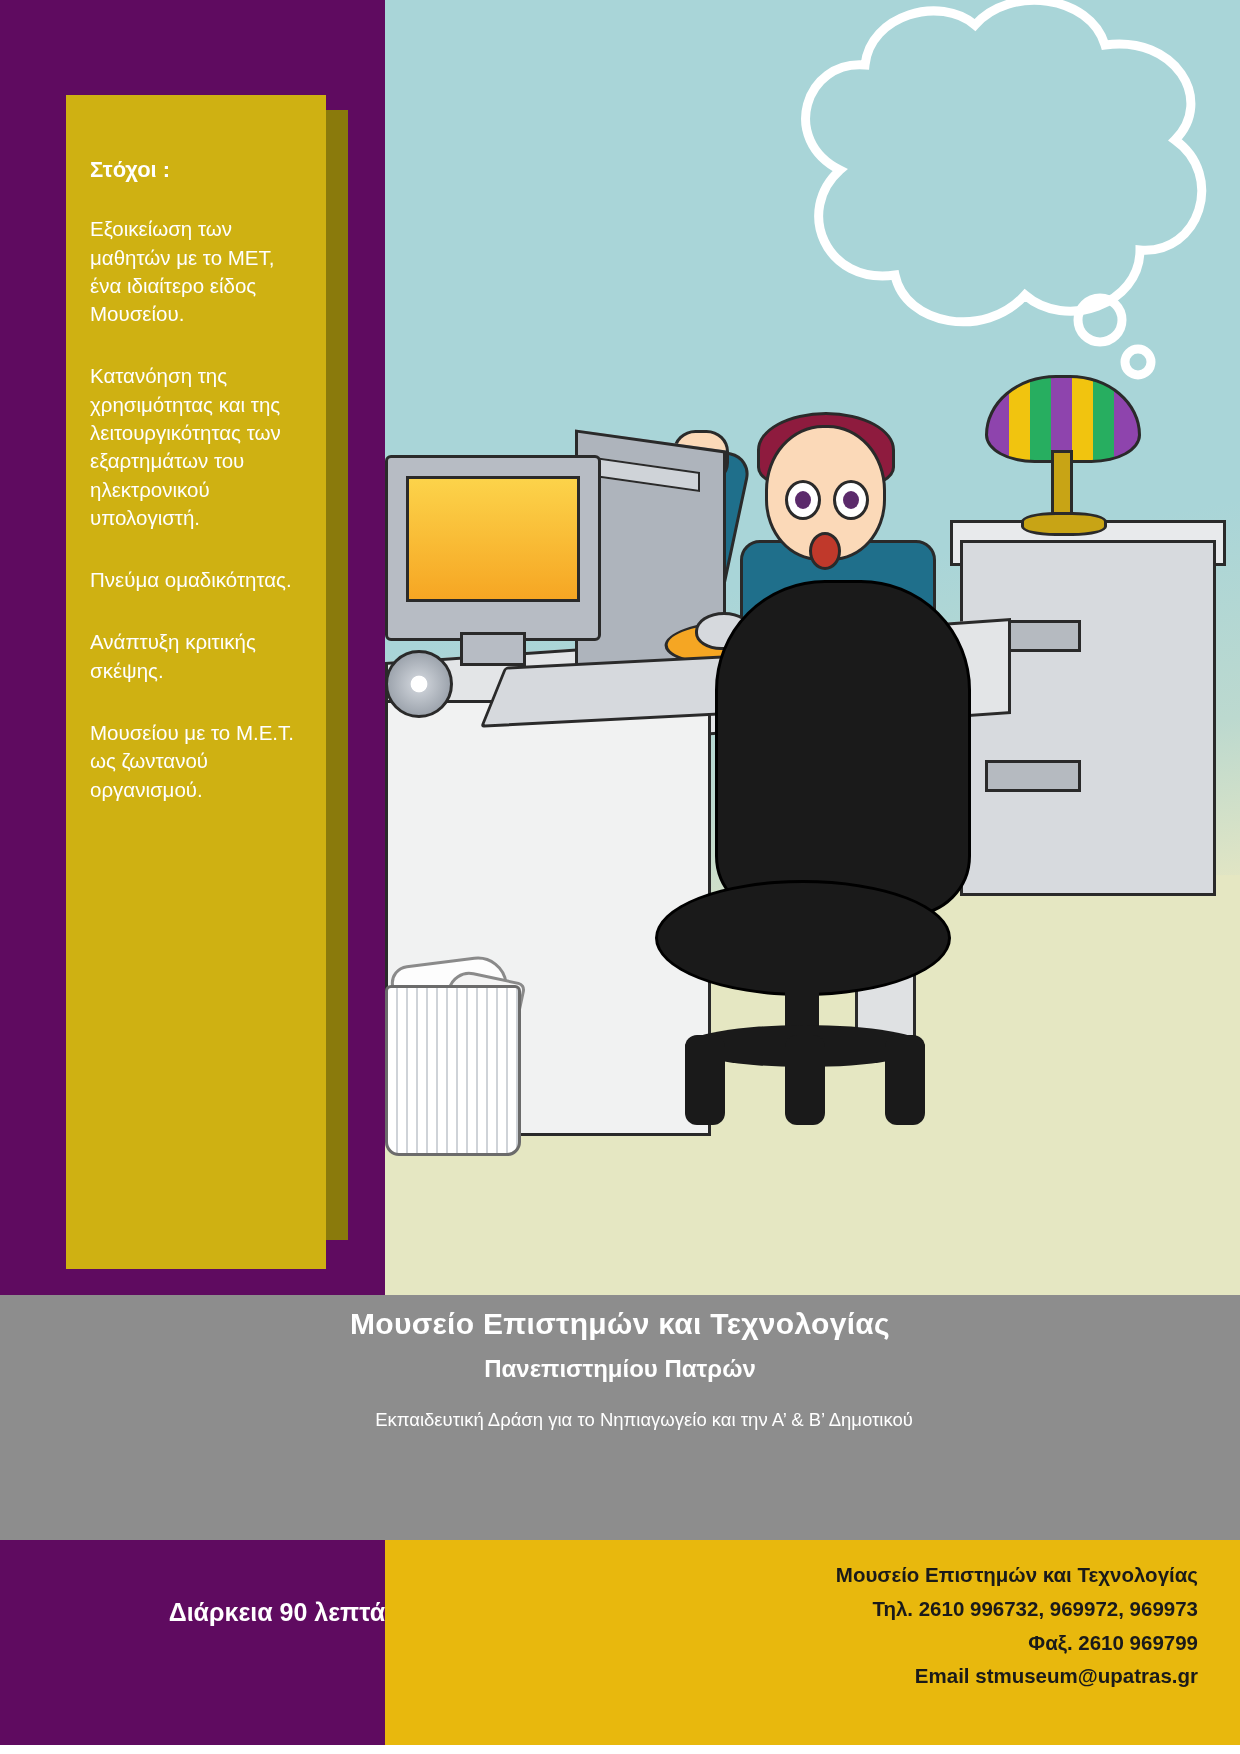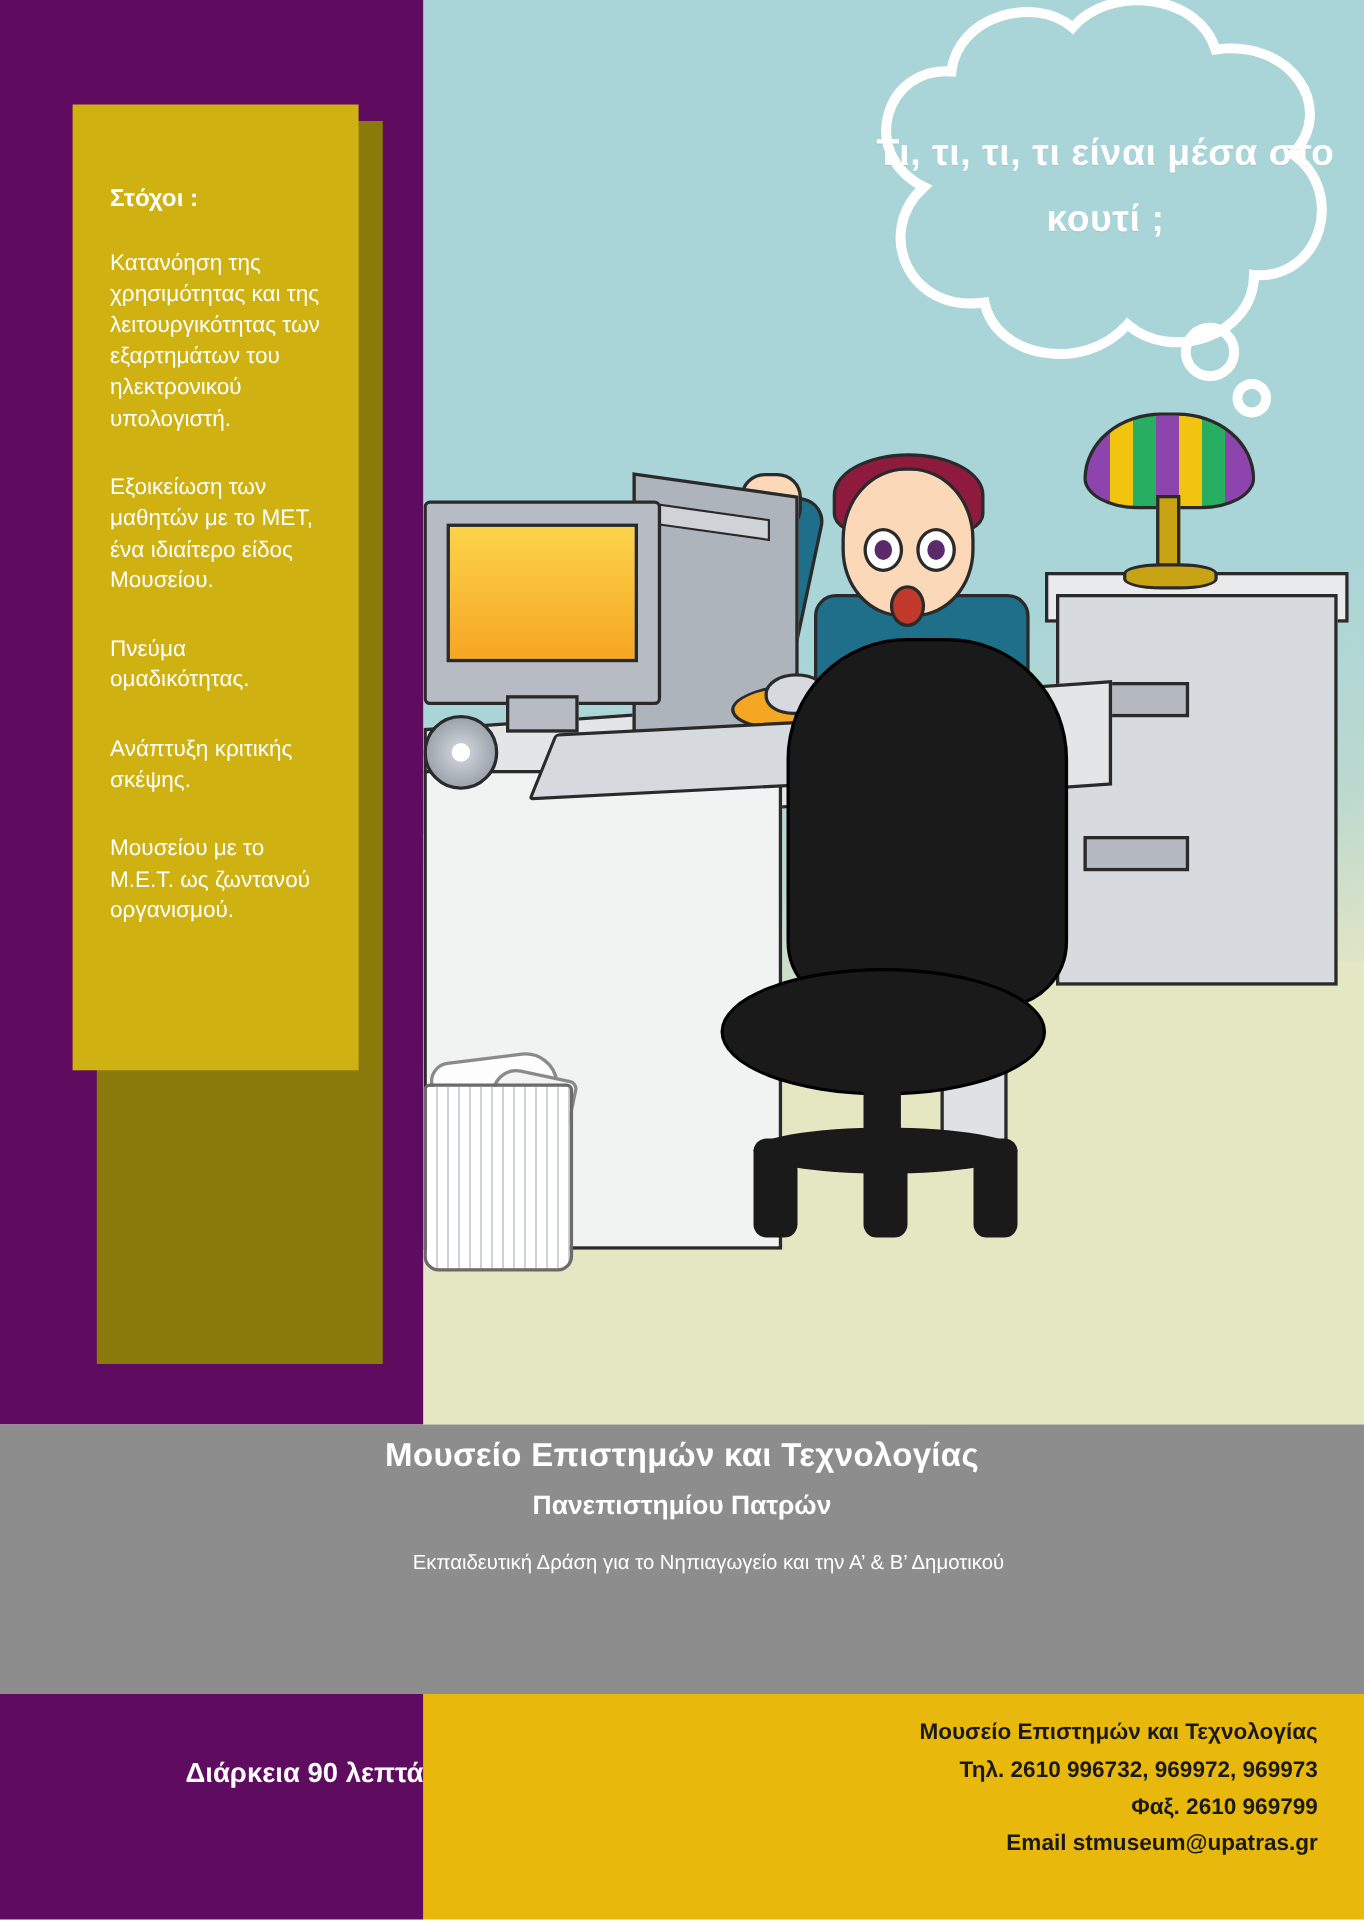--- a/index.html
+++ b/index.html
@@ -341,23 +341,23 @@
   
   .goals-shadow {
     position: absolute;
     left: 88px; top: 110px;
     width: 260px; height: 1130px;
     background: #8a7a0c;
   }
   .goals-panel {
     position: absolute;
     left: 66px; top: 95px;
-    width: 260px; height: 878px;
+    width: 260px; height: 1174px;
     background: #cfb112;
-    padding: 12px;
+    padding: 2px;
     box-sizing: border-box;
   }
   .goals-inner {
     padding: 58px 22px 20px 22px;
     color: #ffffff;
     font-size: 20.5px;
     line-height: 1.38;
   }
   .goals-title {
     font-weight: bold;
@@ -470,21 +470,20 @@
                      C240 -5 320 5 335 55
                      C405 45 445 110 405 150
                      C455 185 430 265 370 260
                      C370 315 295 340 255 305
                      C215 350 135 335 125 285
                      C55 295 25 220 70 180 Z"></path>
             <circle cx="330" cy="330" r="22"></circle>
             <circle cx="368" cy="372" r="13"></circle>
           </g>
         </svg>
-        <div class="bubble-text">Τι, τι, τι, τι είναι μέσα στο κουτί ;</div>
       </div>
 
       <div class="cabinet-top"></div>
       <div class="cabinet"></div>
       <div class="cab-draw" style="top:620px;"></div>
       <div class="cab-draw" style="top:760px;"></div>
       <div class="lamp-shade"></div>
       <div class="lamp-stem"></div>
       <div class="lamp-base"></div>
 
@@ -526,22 +525,22 @@
 
       <div class="bin-paper"></div>
       <div class="bin-paper2"></div>
       <div class="bin"></div>
     </div>
 
     <div class="goals-shadow"></div>
     <div class="goals-panel">
       <div class="goals-inner">
         <div class="goals-title">Στόχοι :</div>
+        <div class="goals-item">Εξοικείωση των μαθητών με το ΜΕΤ, ένα ιδιαίτερο είδος Μουσείου.</div>
         <div class="goals-item">Κατανόηση  της χρησιμότητας και της λειτουργικότητας των εξαρτημάτων του ηλεκτρονικού υπολογιστή.</div>
-        <div class="goals-item">Εξοικείωση των μαθητών με το ΜΕΤ, ένα ιδιαίτερο είδος Μουσείου.</div>
         <div class="goals-item">Πνεύμα ομαδικότητας.</div>
         <div class="goals-item">Ανάπτυξη κριτικής σκέψης.</div>
         <div class="goals-item">Μουσείου με το Μ.Ε.Τ. ως ζωντανού οργανισμού.</div>
       </div>
     </div>
   </div>
 
   <div class="grey-band">
     <div class="museum-line1">Μουσείο Επιστημών και Τεχνολογίας</div>
     <div class="museum-line2">Πανεπιστημίου Πατρών</div>

